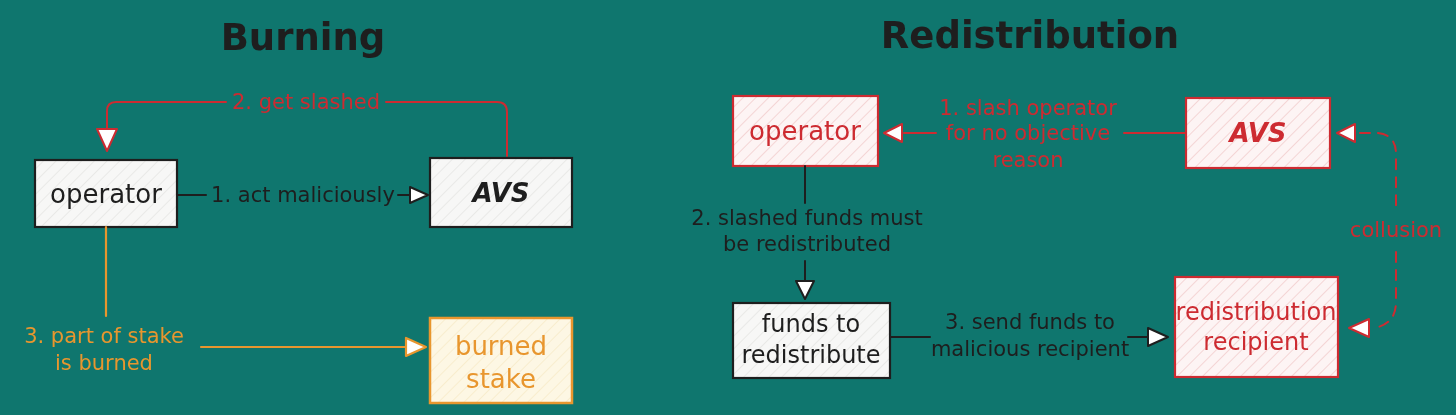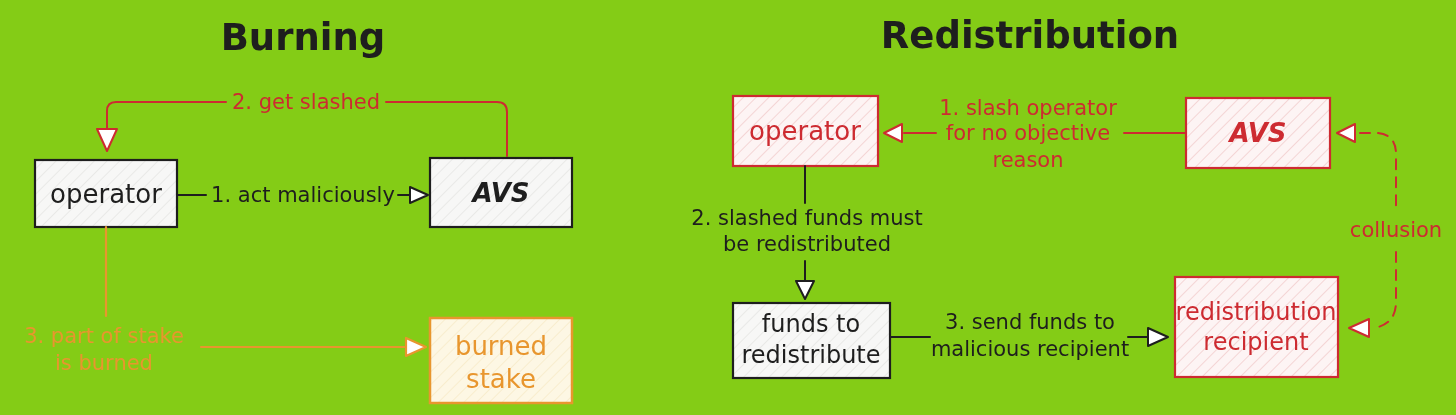--- a/index.html
+++ b/index.html
@@ -1,16 +1,16 @@
 <!DOCTYPE html>
 <html><head>
 <meta charset="utf-8">
 <style>
   html,body{margin:0;padding:0;background:#ffffff;}
-  .canvas{position:relative;width:1456px;height:415px;background:#84cc16;overflow:hidden;}
+  .canvas{position:relative;width:1456px;height:415px;background:#0f766e;overflow:hidden;}
   svg{display:block;}
   text{font-family:"DejaVu Sans","Liberation Sans",sans-serif;}
   .title{font-size:37px;font-weight:bold;fill:#1e1e1e;}
   .lbl{font-size:21px;}
   .lbl-black{fill:#1e1e1e;}
   .lbl-red{fill:#cd2b31;}
   .lbl-orange{fill:#e8962e;}
   .boxlbl{font-size:26px;}
   .boxlbl-sm{font-size:24px;}
   .italic{font-style:italic;font-weight:600;}

